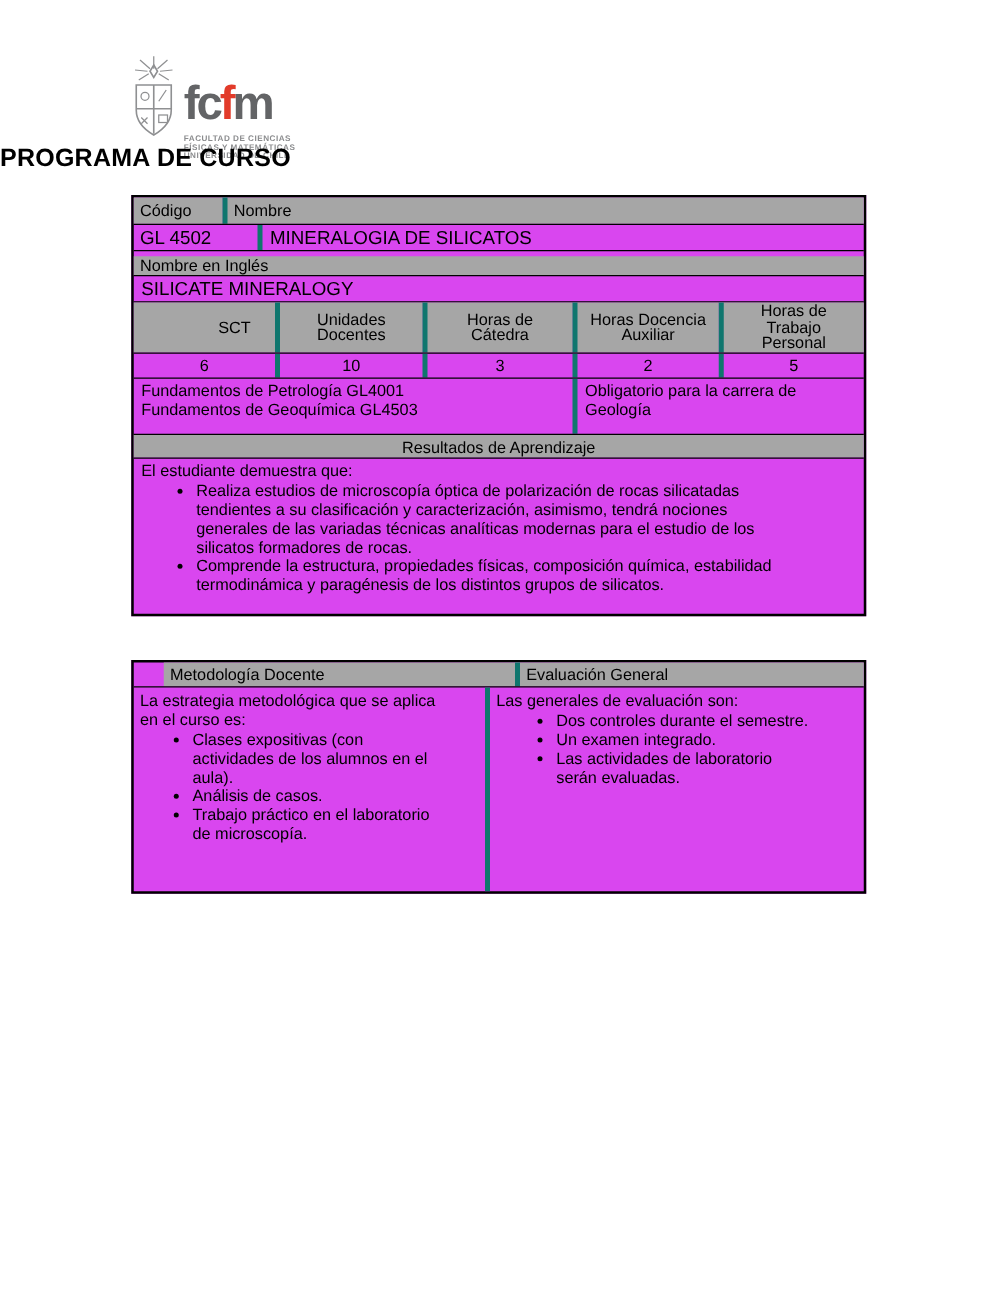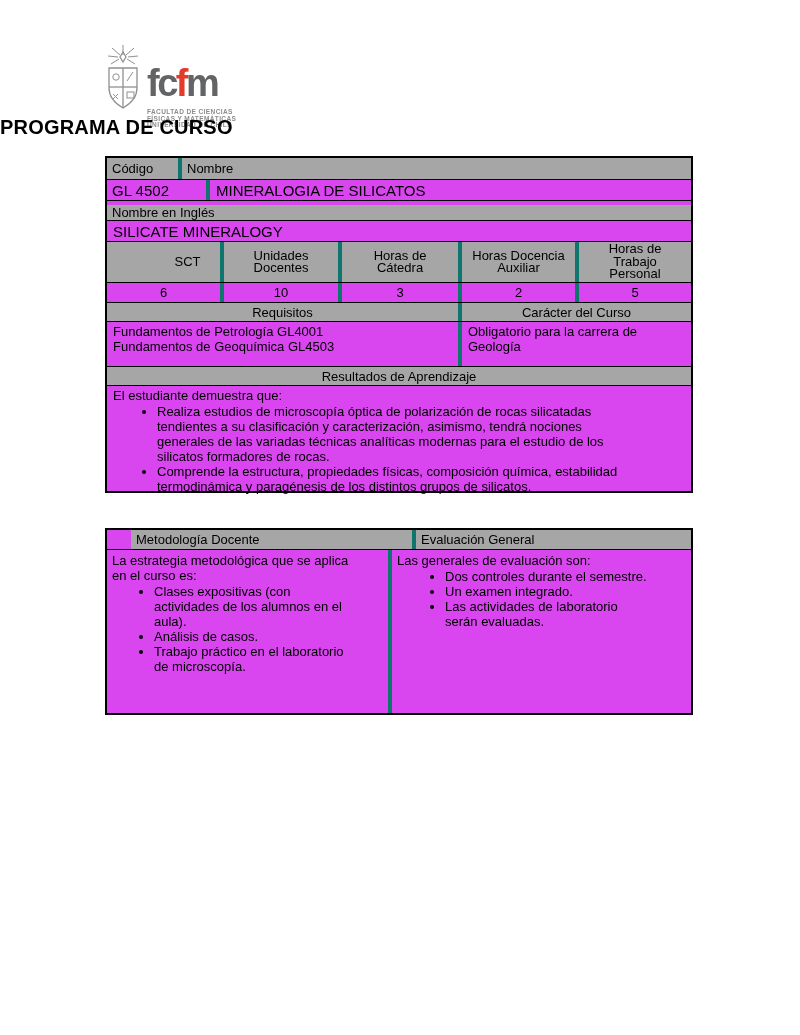--- a/index.html
+++ b/index.html
@@ -133,24 +133,20 @@
     </div>
 
     <div class="row t1r6">
       <div class="cell ctr" style="flex:0 0 113px;">6</div>
       <div class="cell ctr" style="flex:0 0 118px;">10</div>
       <div class="cell ctr" style="flex:0 0 120px;">3</div>
       <div class="cell ctr" style="flex:0 0 117px;">2</div>
       <div class="cell ctr grow">5</div>
     </div>
 
-    <div class="row t1r7">
-      <div class="cell hdr ctr" style="flex:0 0 351px;">Requisitos</div>
-      <div class="cell hdr ctr grow">Carácter del Curso</div>
-    </div>
 
     <div class="row t1r8">
       <div class="cell topl pre" style="flex:0 0 351px;">Fundamentos de Petrología GL4001
 Fundamentos de Geoquímica GL4503</div>
       <div class="cell topl pre grow">Obligatorio para la carrera de
 Geología</div>
     </div>
 
     <div class="row t1r9">
       <div class="cell hdr ctr grow">Resultados de Aprendizaje</div>

